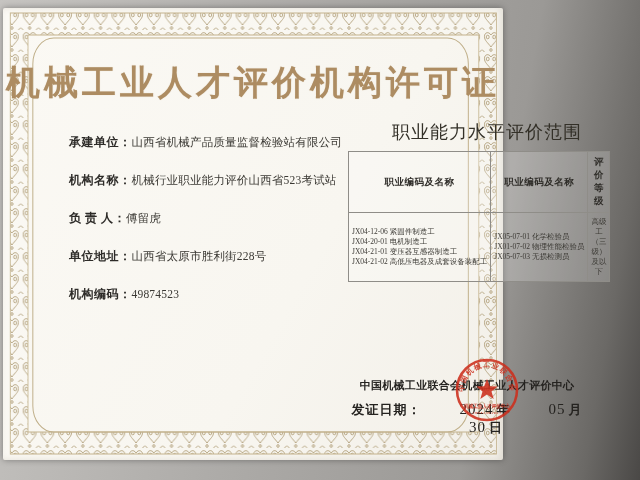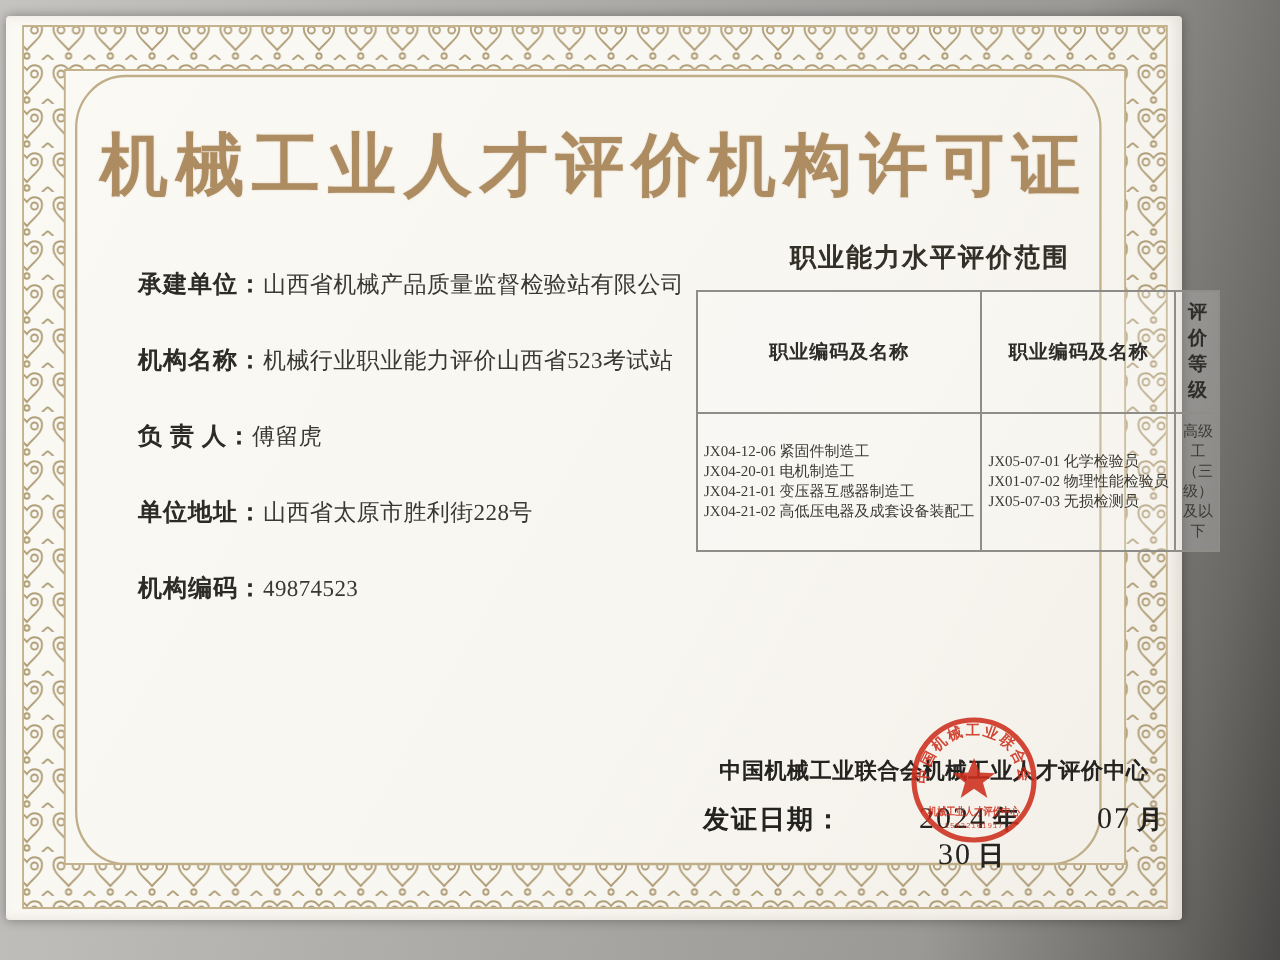--- a/index.html
+++ b/index.html
@@ -3,38 +3,38 @@
 <meta charset="utf-8">
 <style>
   * { margin:0; padding:0; box-sizing:border-box; }
   html,body { width:640px; height:480px; overflow:hidden; }
   body {
     font-family:"Liberation Serif","DejaVu Serif",serif;
     background:linear-gradient(100deg,#c6c4c1 0%,#aeaca9 40%,#9b9996 75%,#6b6966 92%,#4a4846 100%);
     position:relative;
   }
   .paper {
-    position:absolute; left:3px; top:8px; width:588px; height:452px;
+    position:absolute; left:3px; top:8px; width:500px; height:452px;
     background:linear-gradient(120deg,#fbf9f4 0%,#f8f6f0 60%,#f2efe8 100%);
     border-radius:2px;
     box-shadow:0 0 6px rgba(0,0,0,.35), inset -3px 0 6px rgba(120,110,90,.15);
   }
   .frame-svg { position:absolute; left:0; top:0; width:100%; height:100%; }
   .title {
     position:absolute; left:0; top:52px; width:100%;
     text-align:center; font-size:34px; font-weight:bold;
     letter-spacing:4px; color:#ad8c62;
     text-shadow:0 0 1px rgba(173,140,98,.4);
   }
   .fields { position:absolute; left:66px; top:126px; width:280px; }
   .field-row { display:flex; align-items:baseline; margin-bottom:21px; white-space:nowrap; }
   .field-label { font-size:12px; font-weight:bold; color:#2d2b28; letter-spacing:.5px; flex:none; }
   .field-value { font-size:11.5px; color:#3a3833; letter-spacing:.2px; }
   .scope { position:absolute; left:345px; top:112px; width:234px; }
-  .scope-title { text-align:center; font-size:13px; font-weight:700; color:#333028; letter-spacing:1px; margin-bottom:7px; }
+  .scope-title { text-align:right; font-size:18px; font-weight:400; color:#333028; letter-spacing:1px; margin-bottom:7px; }
   .scope-table { width:234px; border:1px solid #8f8d88; border-collapse:collapse; background:rgba(255,255,255,.2); }
   .scope-table th { border:1px solid #8f8d88; font-size:9.5px; font-weight:bold; color:#2f2d29; padding:4px 2px; letter-spacing:.5px; }
   .scope-table td { border:1px solid #8f8d88; vertical-align:middle; padding:4px 3px; height:50px;margin-top:26px; }
   .occ-line { font-size:7.5px; color:#3c3a35; line-height:10px; white-space:nowrap; }
   .grade-cell { font-size:7.5px; color:#3c3a35; text-align:center; }
   .footer { position:absolute; left:330px; top:370px; width:268px; text-align:center; }
   .issuer { font-size:11px; font-weight:600; color:#252320; letter-spacing:.3px; white-space:nowrap; }
   .date-line { margin-top:8px; font-size:13px; font-weight:bold; color:#252320; letter-spacing:1px; }
   .date-num { font-size:15px; font-weight:normal; font-family:"Liberation Serif",serif; letter-spacing:1px; padding:0 3px;margin-left:35px; }
   .seal { position:absolute; left:441px; top:339px; width:86px; height:86px; opacity:.88; }
@@ -110,21 +110,21 @@
         </td>
         <td class="grade-cell">高级工（三级）及以下</td>
       </tr>
     </tbody>
       </table>
   </div>
 
   <div class="footer">
     <div class="issuer">中国机械工业联合会机械工业人才评价中心</div>
     <div class="date-line">
-      <span>发证日期：</span><span class="date-num">2024</span><span>年</span><span class="date-num">07</span><span>月</span><span class="date-num">30</span><span>日</span>
+      <span>发证日期：</span><span class="date-num">2024</span><span>年</span><span class="date-num">05</span><span>月</span><span class="date-num">30</span><span>日</span>
     </div>
   </div>
 
   <svg class="seal" viewBox="-43 -43 86 86">
     <circle cx="0" cy="0" r="30" fill="none" stroke="#cd2f1d" stroke-width="2.6"></circle>
     <path d="M0,-11 L2.9,-3.7 L10.6,-3.4 L4.5,1.4 L6.7,9 L0,4.4 L-6.7,9 L-4.5,1.4 L-10.6,-3.4 L-2.9,-3.7 Z" fill="#cd2f1d"></path>
     <defs>
       <path id="sealTopArc" d="M -21.5,8.5 A 23 23 0 1 1 21.5,8.5" fill="none"></path>
     </defs>
     <text font-size="7.2" fill="#cd2f1d" font-weight="bold" letter-spacing="1.2" font-family="Liberation Serif,serif" text-anchor="middle">

